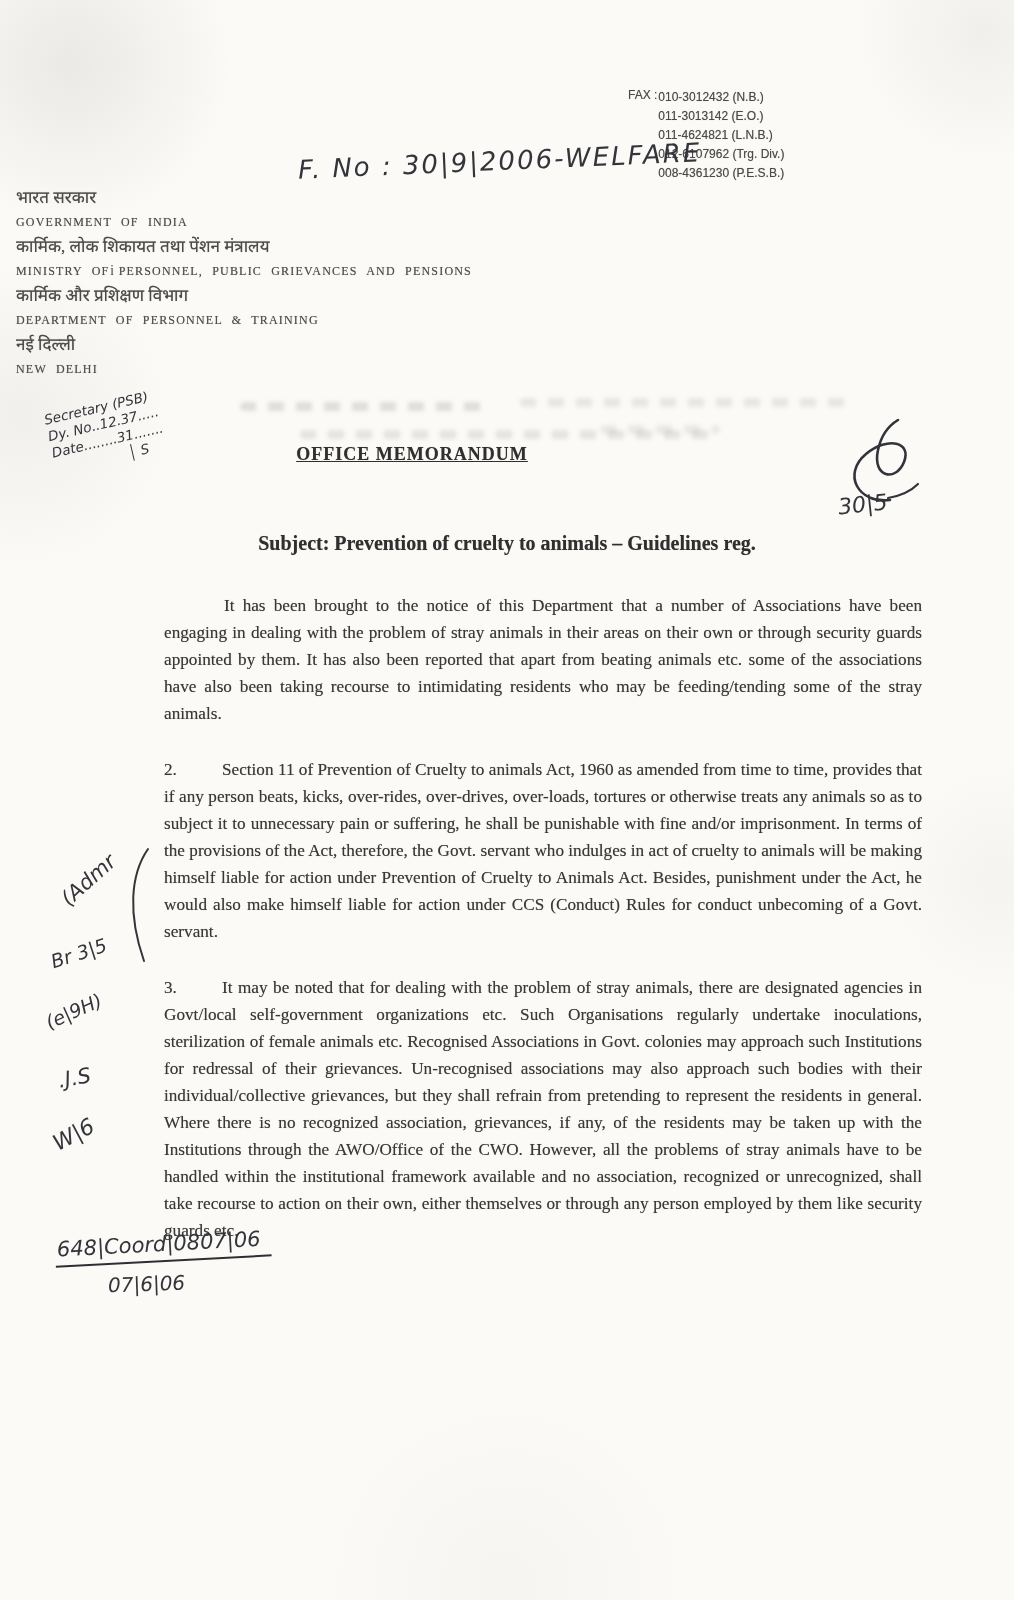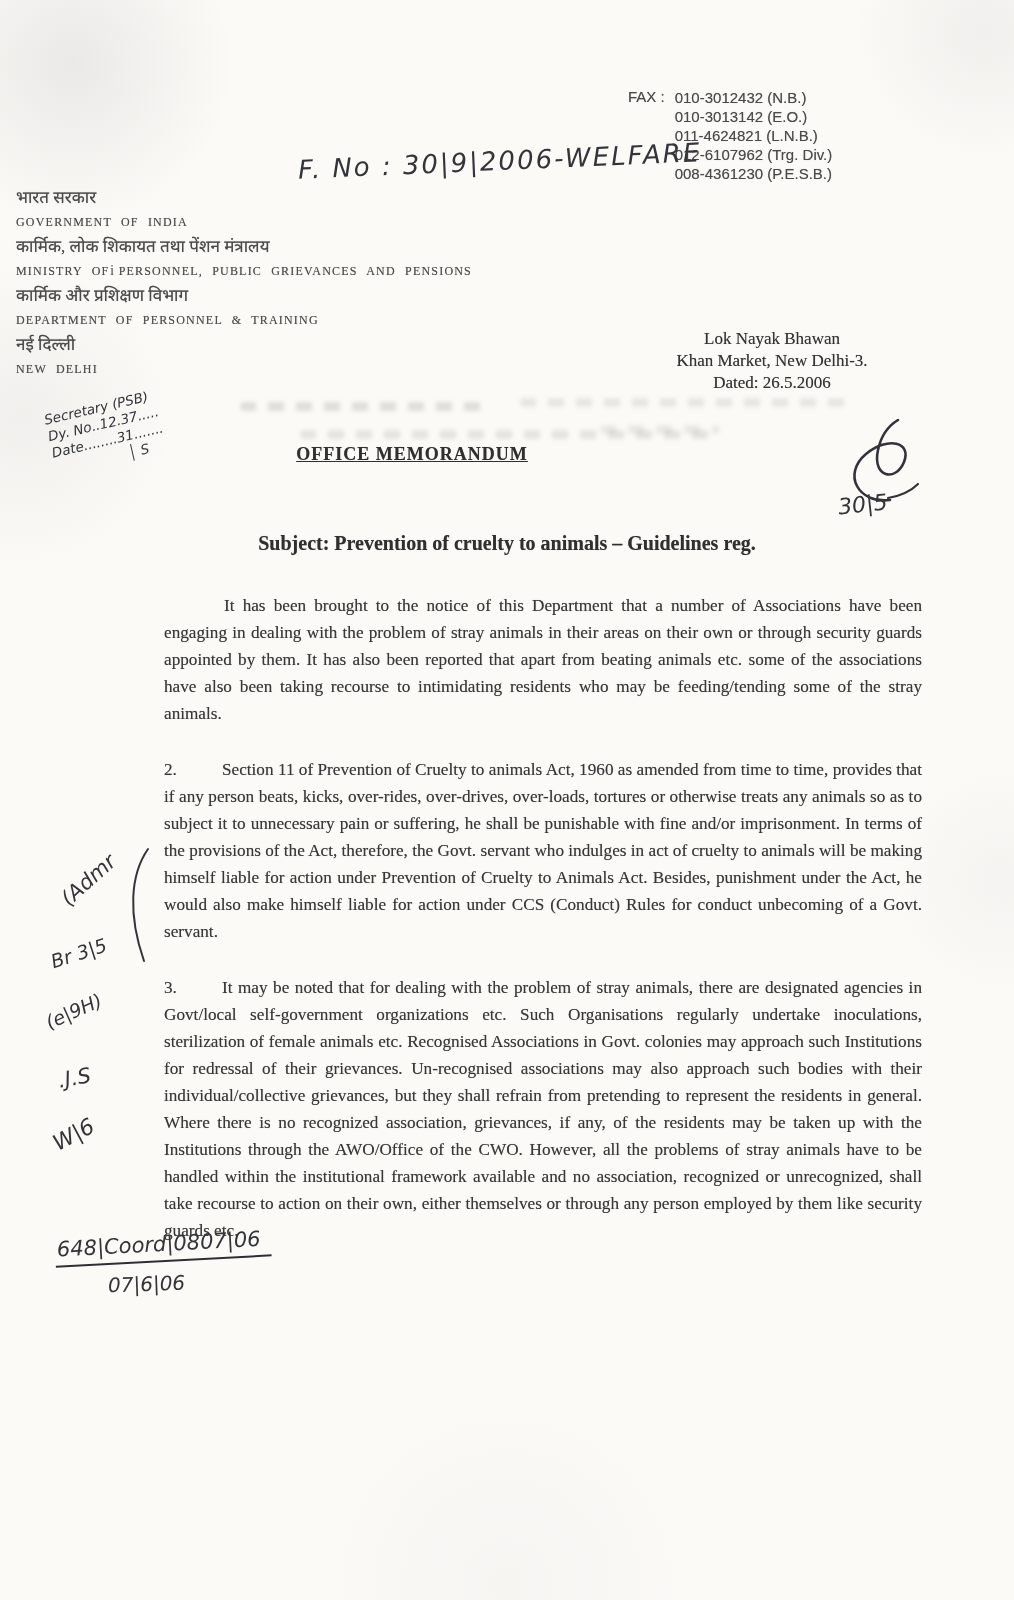--- a/index.html
+++ b/index.html
@@ -14,22 +14,22 @@
       radial-gradient(circle at 2% 26%, rgba(100,100,100,0.07), transparent 10%),
       radial-gradient(circle at 99% 55%, rgba(120,120,120,0.05), transparent 9%),
       radial-gradient(circle at 50% 99%, rgba(120,120,120,0.04), transparent 12%);
     overflow:hidden;
     font-family:"Liberation Serif", serif;
     color:#3a3a3a;
   }
   .typed{ text-shadow:0 0 0.7px rgba(70,70,70,0.55); }
 
   
-  .fax{ position:absolute; left:628px; top:88px; display:flex; gap:10px;
-        font-family:"Liberation Sans", sans-serif; font-size:15px; color:#4b4b4b; }
+  .fax{ position:absolute; left:628px; top:88px; display:flex; gap:1px;
+        font-family:"Liberation Sans", sans-serif; font-size:12px; color:#4b4b4b; }
   .fax .lines div{ line-height:19px; }
 
   
   .hw{ font-family:"DejaVu Sans", sans-serif; font-style:italic; color:#34353b; }
   .fileno{ position:absolute; left:298px; top:146px; font-size:26px;
            letter-spacing:2px; transform:rotate(-2.5deg); }
 
   
   .letterhead{ position:absolute; left:16px; top:186px; width:1014px; text-align:left; }
   .letterhead .hi{ font-size:17px; color:#4a4a4a; line-height:24px; }
@@ -88,45 +88,40 @@
   <div class="smudge" style="left:300px; top:430px; width:420px; opacity:.4;"></div>
   <div class="smudge" style="left:520px; top:398px; width:330px; opacity:.35;"></div>
   <div class="smudge" style="left:600px; top:425px; width:120px; opacity:.3;"></div>
 
   <div class="tiny-mark">i</div>
 
   <div class="fax typed">
     <div>FAX :</div>
     <div class="lines">
       <div>010-3012432  (N.B.)</div>
-      <div>010-3013142  (E.O.)</div>
+      <div>011-3013142  (E.O.)</div>
       <div>011-4624821  (L.N.B.)</div>
       <div>012-6107962  (Trg.  Div.)</div>
       <div>008-4361230  (P.E.S.B.)</div>
     </div>
   </div>
 
   <div class="hw fileno">F. No : 30|9|2006-WELFARE</div>
 
   <div class="letterhead typed">
     <div class="hi">भारत  सरकार</div>
     <div class="en">GOVERNMENT  OF  INDIA</div>
     <div class="hi">कार्मिक, लोक शिकायत तथा पेंशन मंत्रालय</div>
     <div class="en">MINISTRY  OF  PERSONNEL,  PUBLIC  GRIEVANCES  AND  PENSIONS</div>
     <div class="hi">कार्मिक और प्रशिक्षण विभाग</div>
     <div class="en">DEPARTMENT  OF  PERSONNEL  &amp;  TRAINING</div>
     <div class="hi">नई  दिल्ली</div>
     <div class="en">NEW  DELHI</div>
   </div>
 
-  <div class="address typed">
-    <div>Lok Nayak Bhawan</div>
-    <div>Khan Market, New Delhi-3.</div>
-    <div>Dated: 26.5.2006</div>
-  </div>
 
   <div class="stamp hw">
     <div>Secretary (PSB)</div>
     <div>Dy. No..12.37.....</div>
     <div>Date........31.......</div>
     <div class="s-tail">S</div>
   </div>
 
   <div class="memo-title typed">
     <span>OFFICE MEMORANDUM</span>

